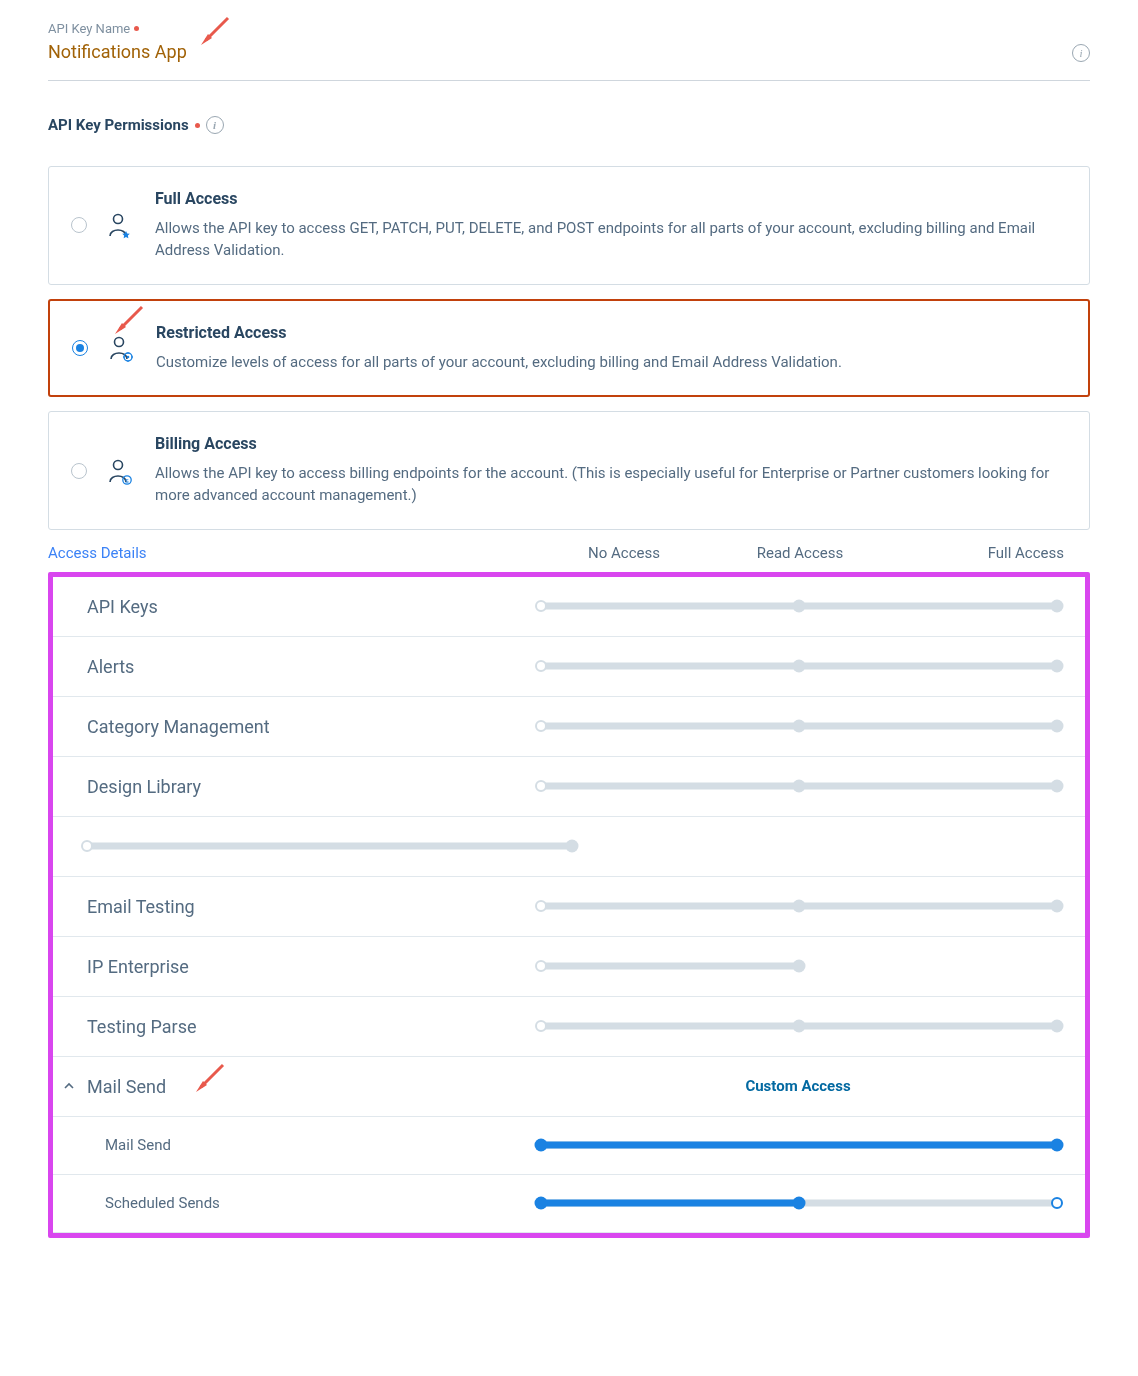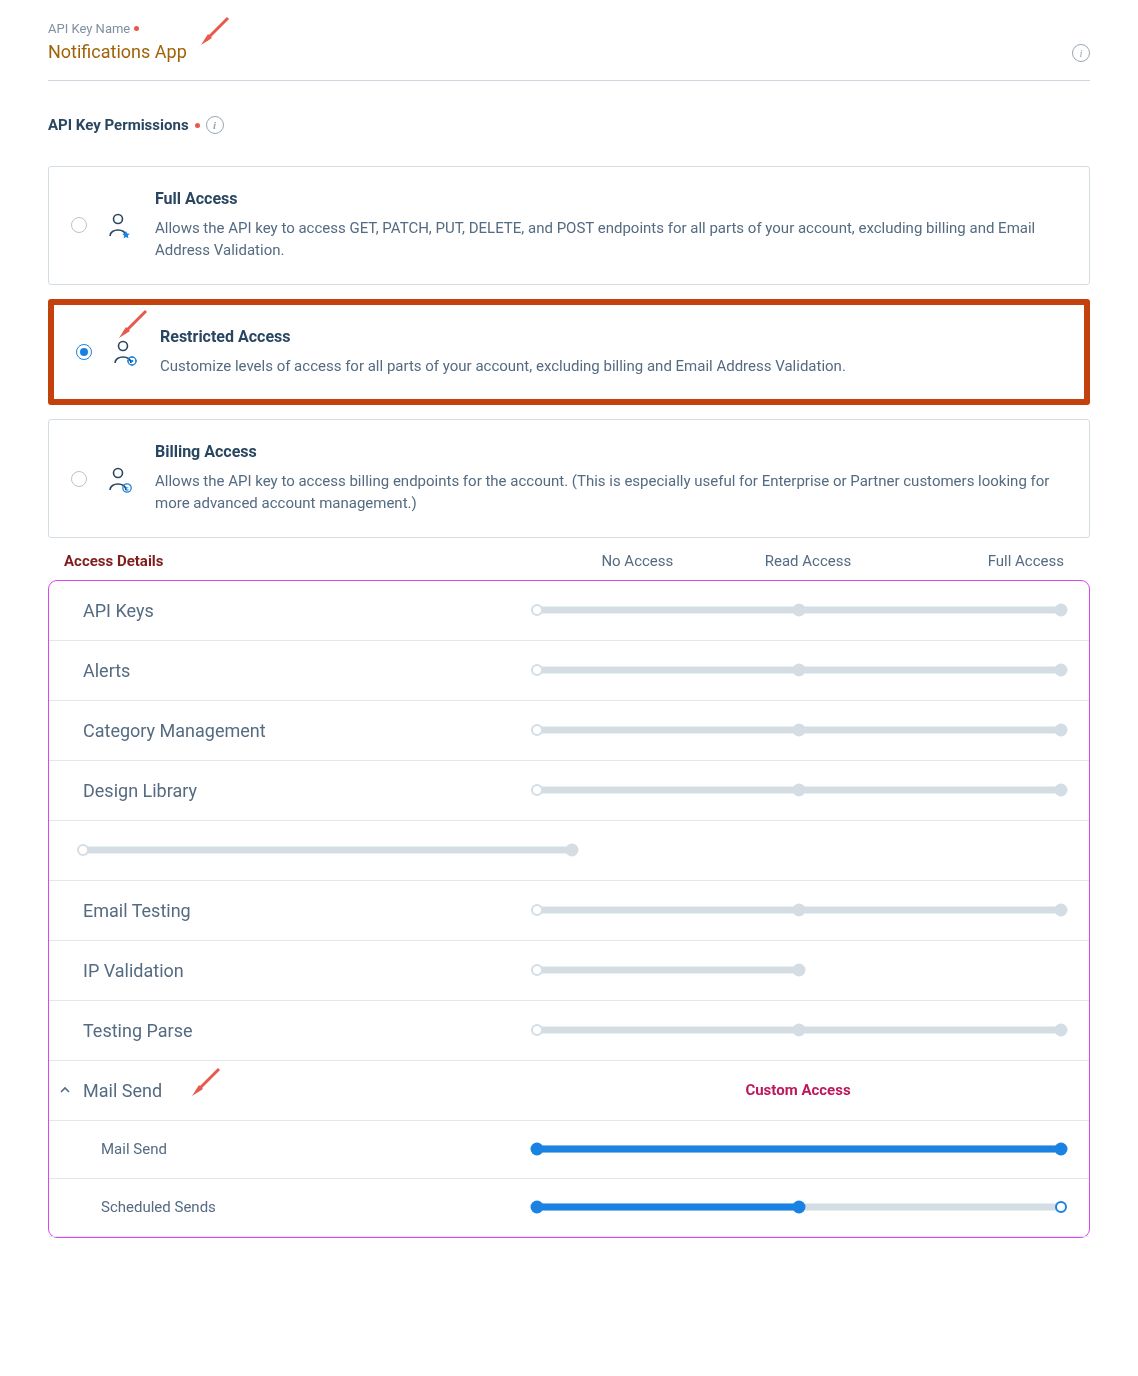--- a/index.html
+++ b/index.html
@@ -56,21 +56,21 @@
     border: 1px solid #d4dde4;
     border-radius: 3px;
     padding: 22px 24px 22px 22px;
     display: flex;
     align-items: center;
     gap: 20px;
     margin-bottom: 14px;
     cursor: pointer;
     position: relative;
   }
-  .perm-card.selected { border: 6px solid #c2410c; }
+  .perm-card.selected { border: 2px solid #c2410c; }
   .radio {
     width: 16px; height: 16px; border: 1px solid #b9c4cd; border-radius: 50%;
     flex-shrink: 0; background: #fff; position: relative;
   }
   .radio.checked { border-color: #1a82e2; }
   .radio.checked::after {
     content: ""; position: absolute; left: 3px; top: 3px; width: 8px; height: 8px;
     background: #1a82e2; border-radius: 50%;
   }
   .perm-icon {
@@ -80,25 +80,25 @@
   .perm-title {
     font-size: 16px; font-weight: 700; color: #294661; margin-bottom: 10px;
   }
   .perm-desc {
     font-size: 15px; color: #546b81; line-height: 1.45;
   }
   .access-header {
     display: flex; align-items: center; font-size: 15px; color: #546b81;
     margin-top: 4px; margin-bottom: 10px;
   }
-  .access-header-left { font-weight: 700; color: #7f1d1d; flex: 0 0 488px; margin-left: 16px; }
+  .access-header-left { font-weight: 400; color: #3b82f6; flex: 0 0 488px; }
   .ah { flex: 1; text-align: center; }
   .ah:last-child { text-align: right; padding-right: 26px;}
   .ah:first-of-type { text-align: left; padding-left: 4px;}
-  .access-table { border: 1px solid #d946ef; border-radius: 9px; }
+  .access-table { border: 5px solid #d946ef; border-radius: 2px; }
   .access-row {
     display: flex; align-items: center; min-height: 60px;
     border-bottom: 1px solid #e1e8ed; padding: 0 28px 0 34px;
   }
   .access-row:last-child { border-bottom: none; }
   .access-label { flex: 0 0 454px; font-size: 18px; color: #546b81; }
   .slider-wrap { flex: 1; position: relative; height: 12px; }
   .slider-track {
     position: absolute; left: 0; right: 0; top: 50%; height: 7px; transform: translateY(-50%);
     background: #d4dde4; border-radius: 4px;
@@ -121,21 +121,21 @@
   .expand-row {
     display: flex; align-items: center; min-height: 60px;
     border-bottom: 1px solid #e1e8ed; padding: 0 28px 0 6px; position: relative;
   }
   .chevron {
     width: 20px; display: inline-flex; justify-content: center; cursor: pointer;
     color: #546b81; font-size: 13px;
   }
   .expand-label { flex: 0 0 460px; font-size: 18px; color: #546b81; padding-left: 8px;}
   .custom-access {
-    flex: 1; text-align: center; font-weight: 700; color: #be185d; font-size: 15px;
+    flex: 1; text-align: center; font-weight: 700; color: #0369a1; font-size: 15px;
   }
   .sub-row {
     display: flex; align-items: center; min-height: 58px;
     border-bottom: 1px solid #e1e8ed; padding: 0 28px 0 52px;
   }
   .sub-label { flex: 0 0 436px; font-size: 15px; color: #546b81; }
 </style>
 </head>
 <body>
 
@@ -280,21 +280,21 @@
       <div class="access-label">Email Testing</div>
       <div class="slider-wrap">
         <div class="slider-track" style="width:100%;"></div>
         <div class="slider-fill" style="width:0%;"></div>
         <div class="slider-dot hollow" style="left:0%;"></div>
         <div class="slider-dot" style="left:50%;"></div>
         <div class="slider-dot" style="left:100%;"></div>
       </div>
     </div>
     <div class="access-row">
-      <div class="access-label">IP Validation</div>
+      <div class="access-label">IP Enterprise</div>
       <div class="slider-wrap">
         <div class="slider-track" style="width:50%;"></div>
         <div class="slider-fill" style="width:0%;"></div>
         <div class="slider-dot hollow" style="left:0%;"></div>
         <div class="slider-dot" style="left:50%;"></div>
       </div>
     </div>
     <div class="access-row">
       <div class="access-label">Testing Parse</div>
       <div class="slider-wrap">

